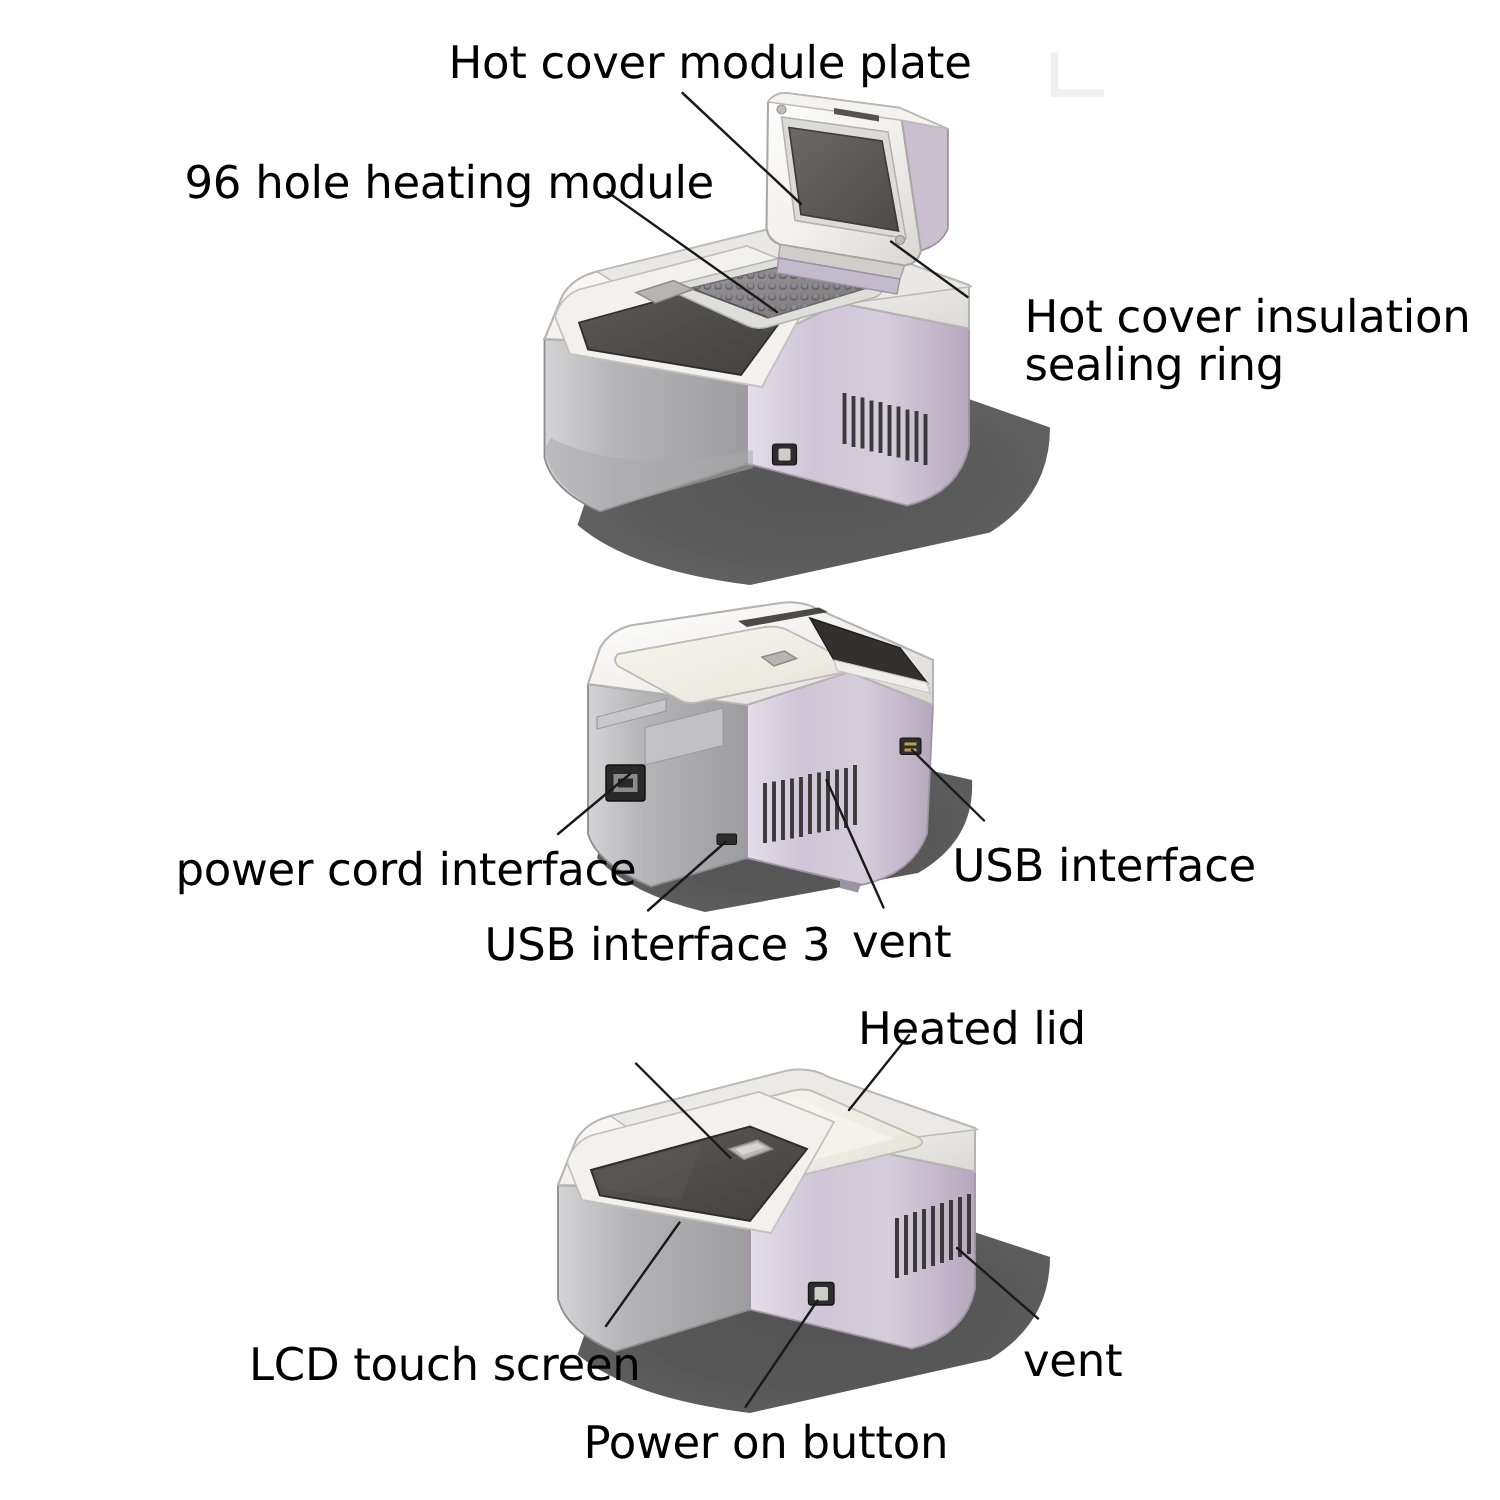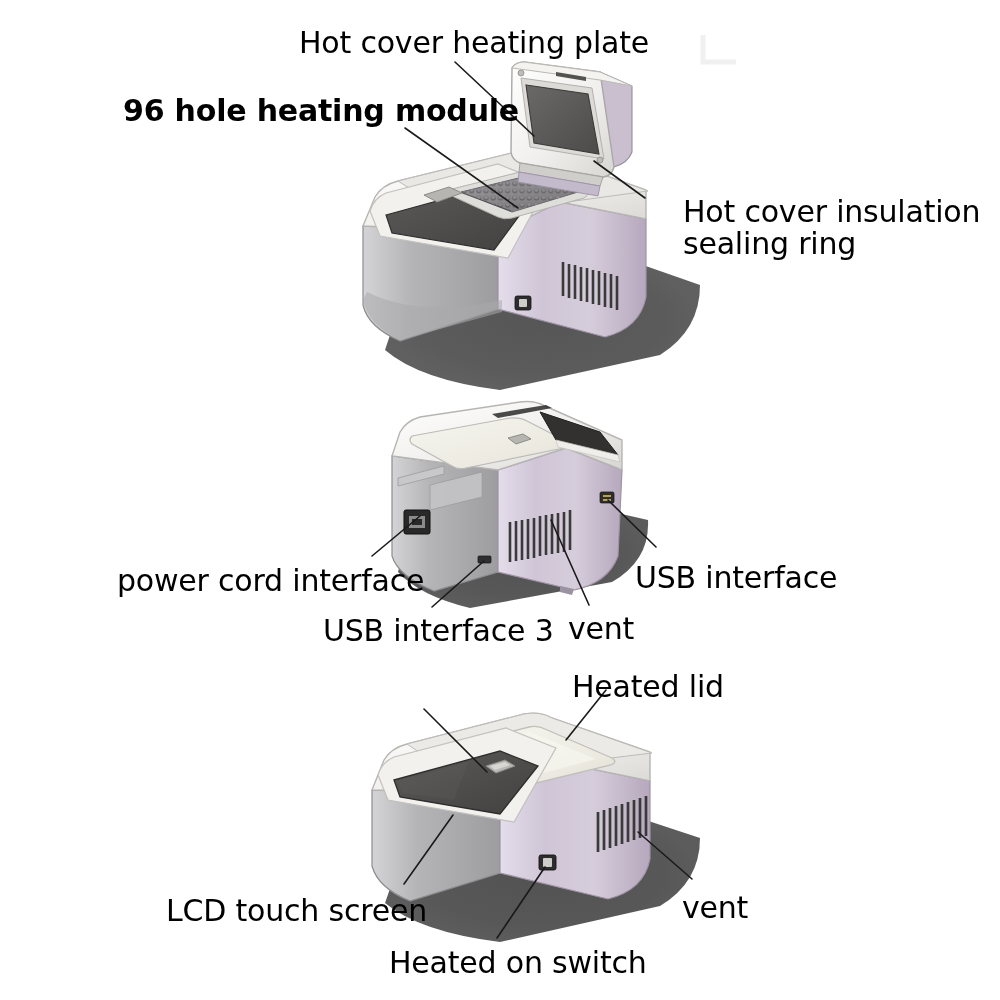--- a/index.html
+++ b/index.html
@@ -298,37 +298,37 @@
       <line x1="589" y1="605" x2="551" y2="520"></line>
 
       <line x1="606" y1="690" x2="566" y2="740"></line>
       <line x1="424" y1="709" x2="487" y2="772"></line>
       <line x1="404" y1="884" x2="453" y2="815"></line>
       <line x1="692" y1="879" x2="638" y2="832"></line>
       <line x1="497" y1="938" x2="545" y2="867"></line>
     </g>
   </svg>
 
-  <div class="anno-text" style="left:299px; top:27px;">Hot cover heating plate</div>
-
-  <div class="anno-text" style="left:123px; top:95px;font-weight:bold;">96 hole heating module</div>
+  <div class="anno-text" style="left:299px; top:27px;">Hot cover module plate</div>
+
+  <div class="anno-text" style="left:123px; top:107px;">96 hole heating module</div>
 
   <div class="anno-text two-line" style="left:651px; top:196px;">Hot cover insulation
 sealing ring</div>
 
   <div class="anno-text" style="left:635px; top:562px;">USB interface</div>
 
   <div class="anno-text" style="left:117px; top:565px;">power cord interface</div>
 
   <div class="anno-text" style="left:323px; top:615px;">USB interface 3</div>
 
   <div class="anno-text" style="left:568px; top:613px;">vent</div>
 
   <div class="anno-text" style="left:572px; top:671px;">Heated lid</div>
 
 
   <div class="anno-text" style="left:166px; top:895px;">LCD touch screen</div>
 
   <div class="anno-text" style="left:682px; top:892px;">vent</div>
 
-  <div class="anno-text" style="left:389px; top:947px;">Heated on switch</div>
+  <div class="anno-text" style="left:389px; top:947px;">Power on button</div>
 
 </div>
 
 </body></html>

